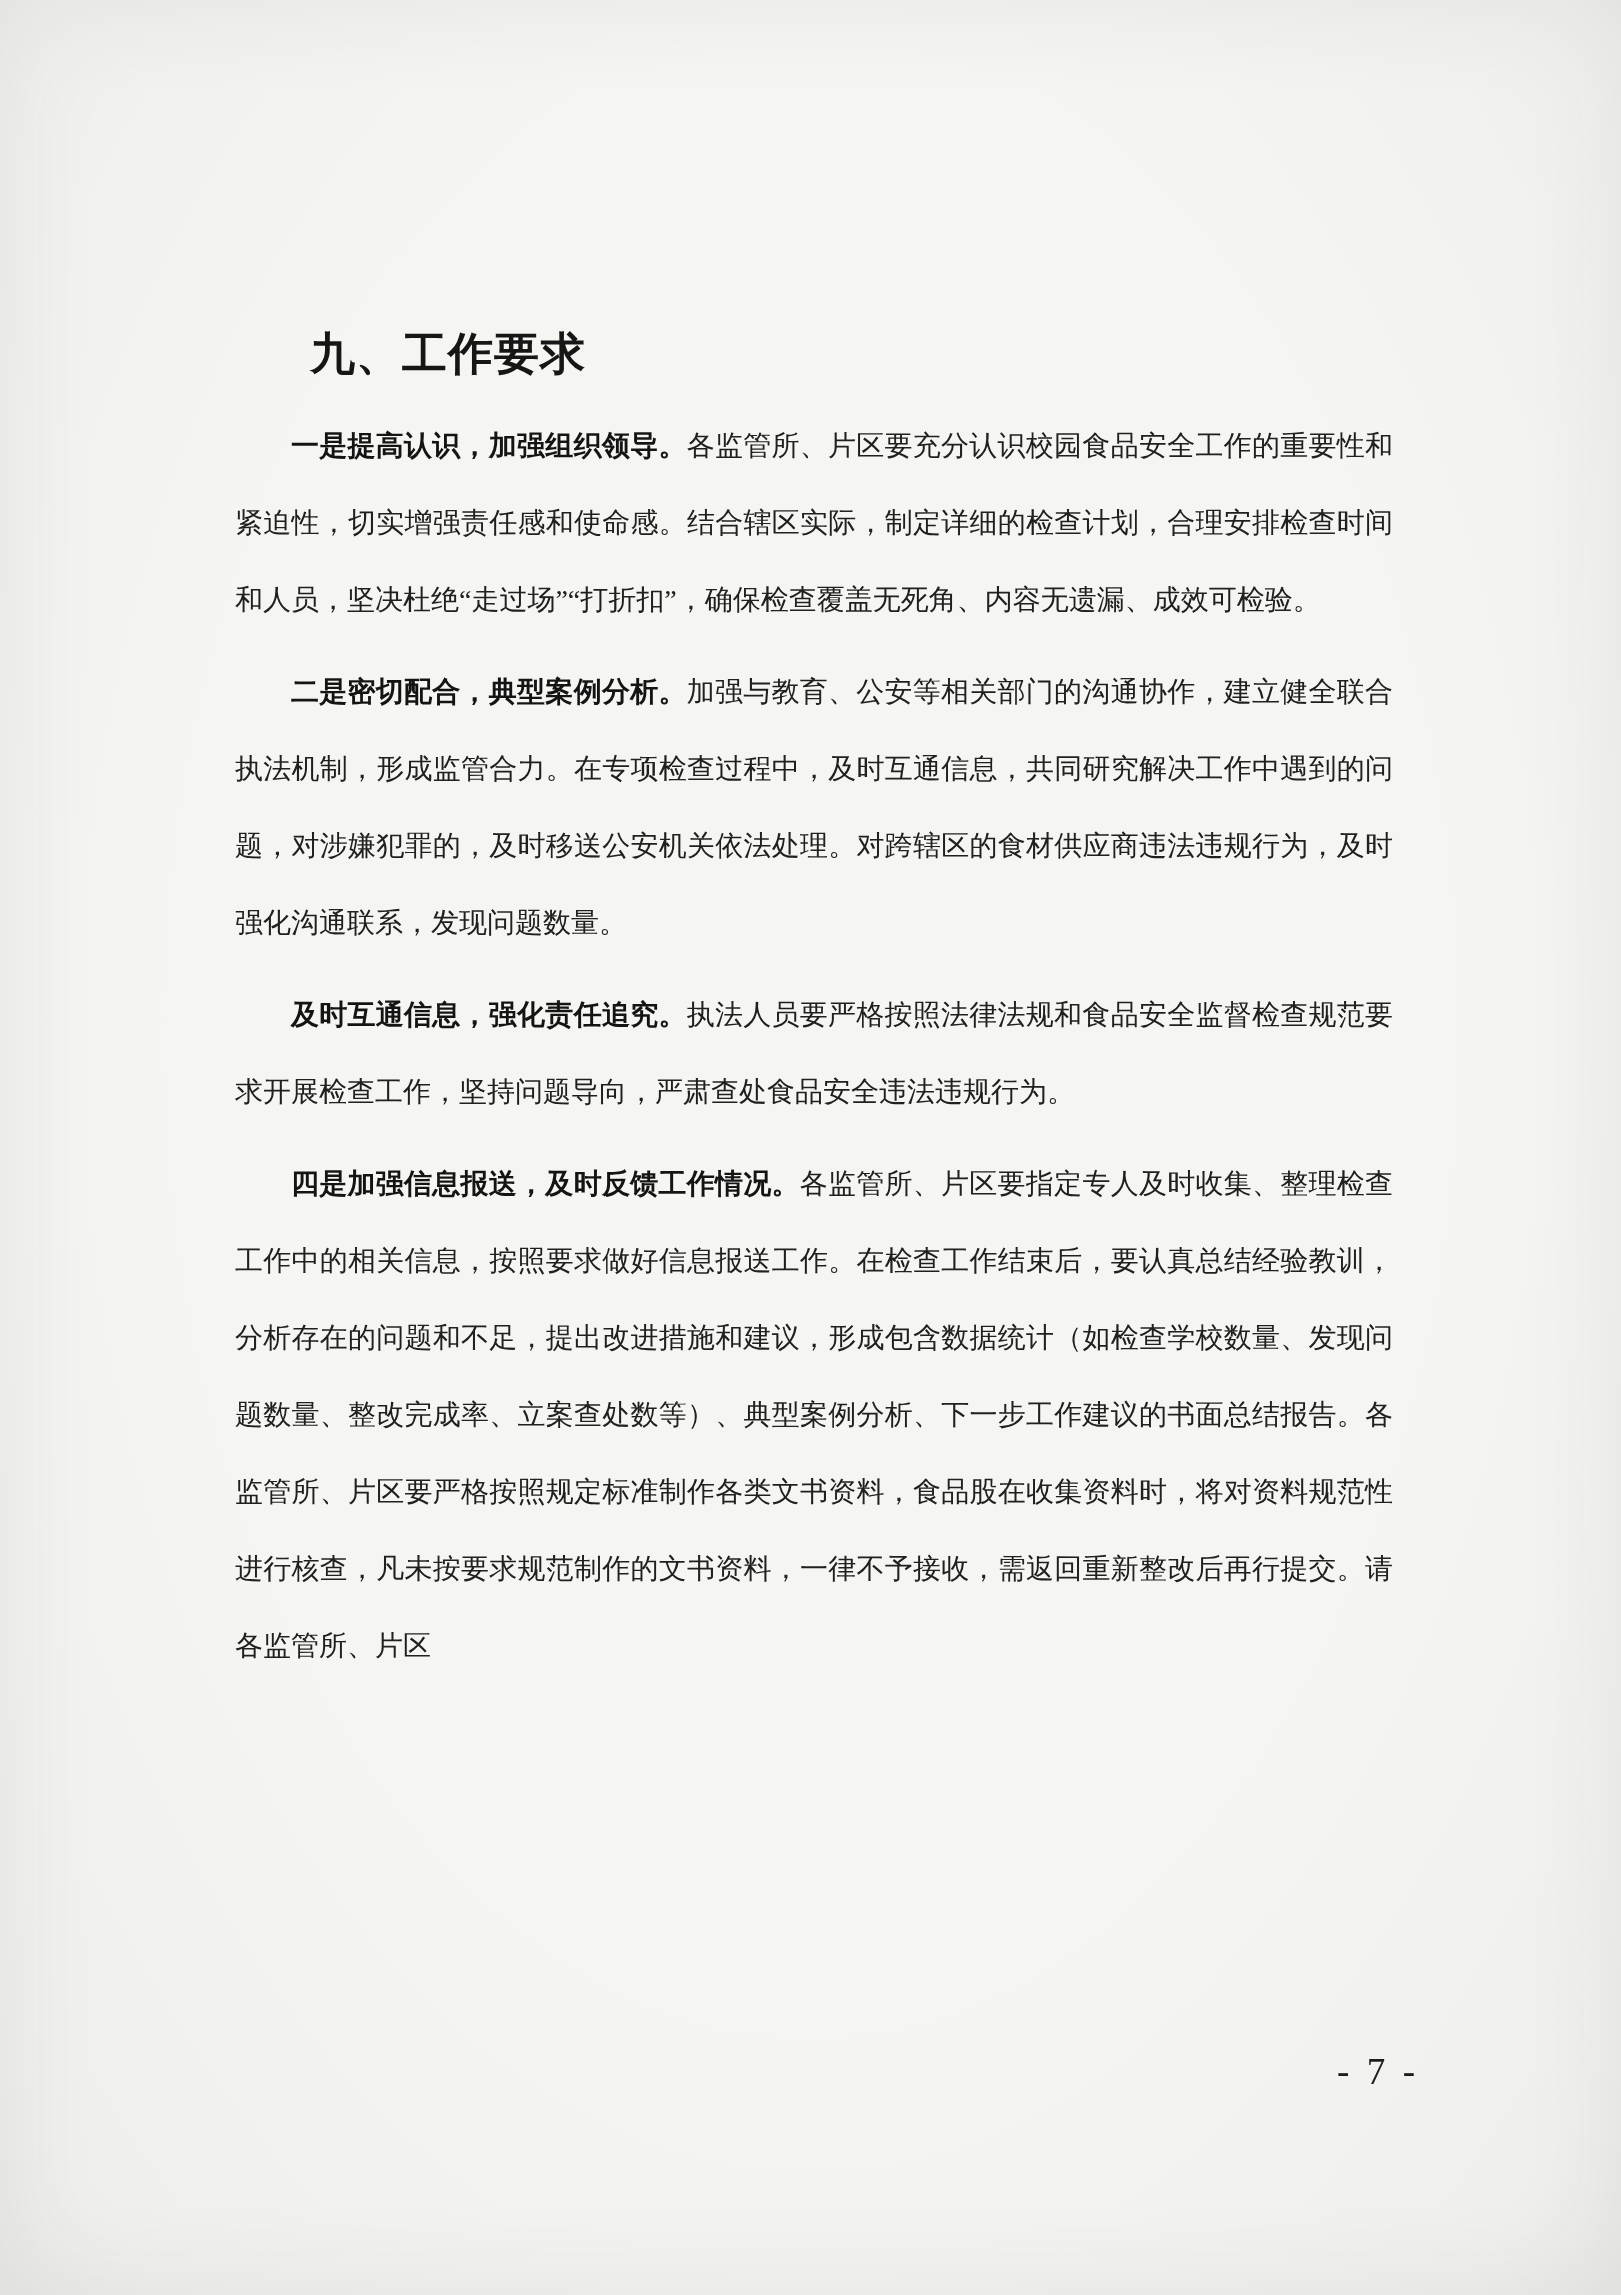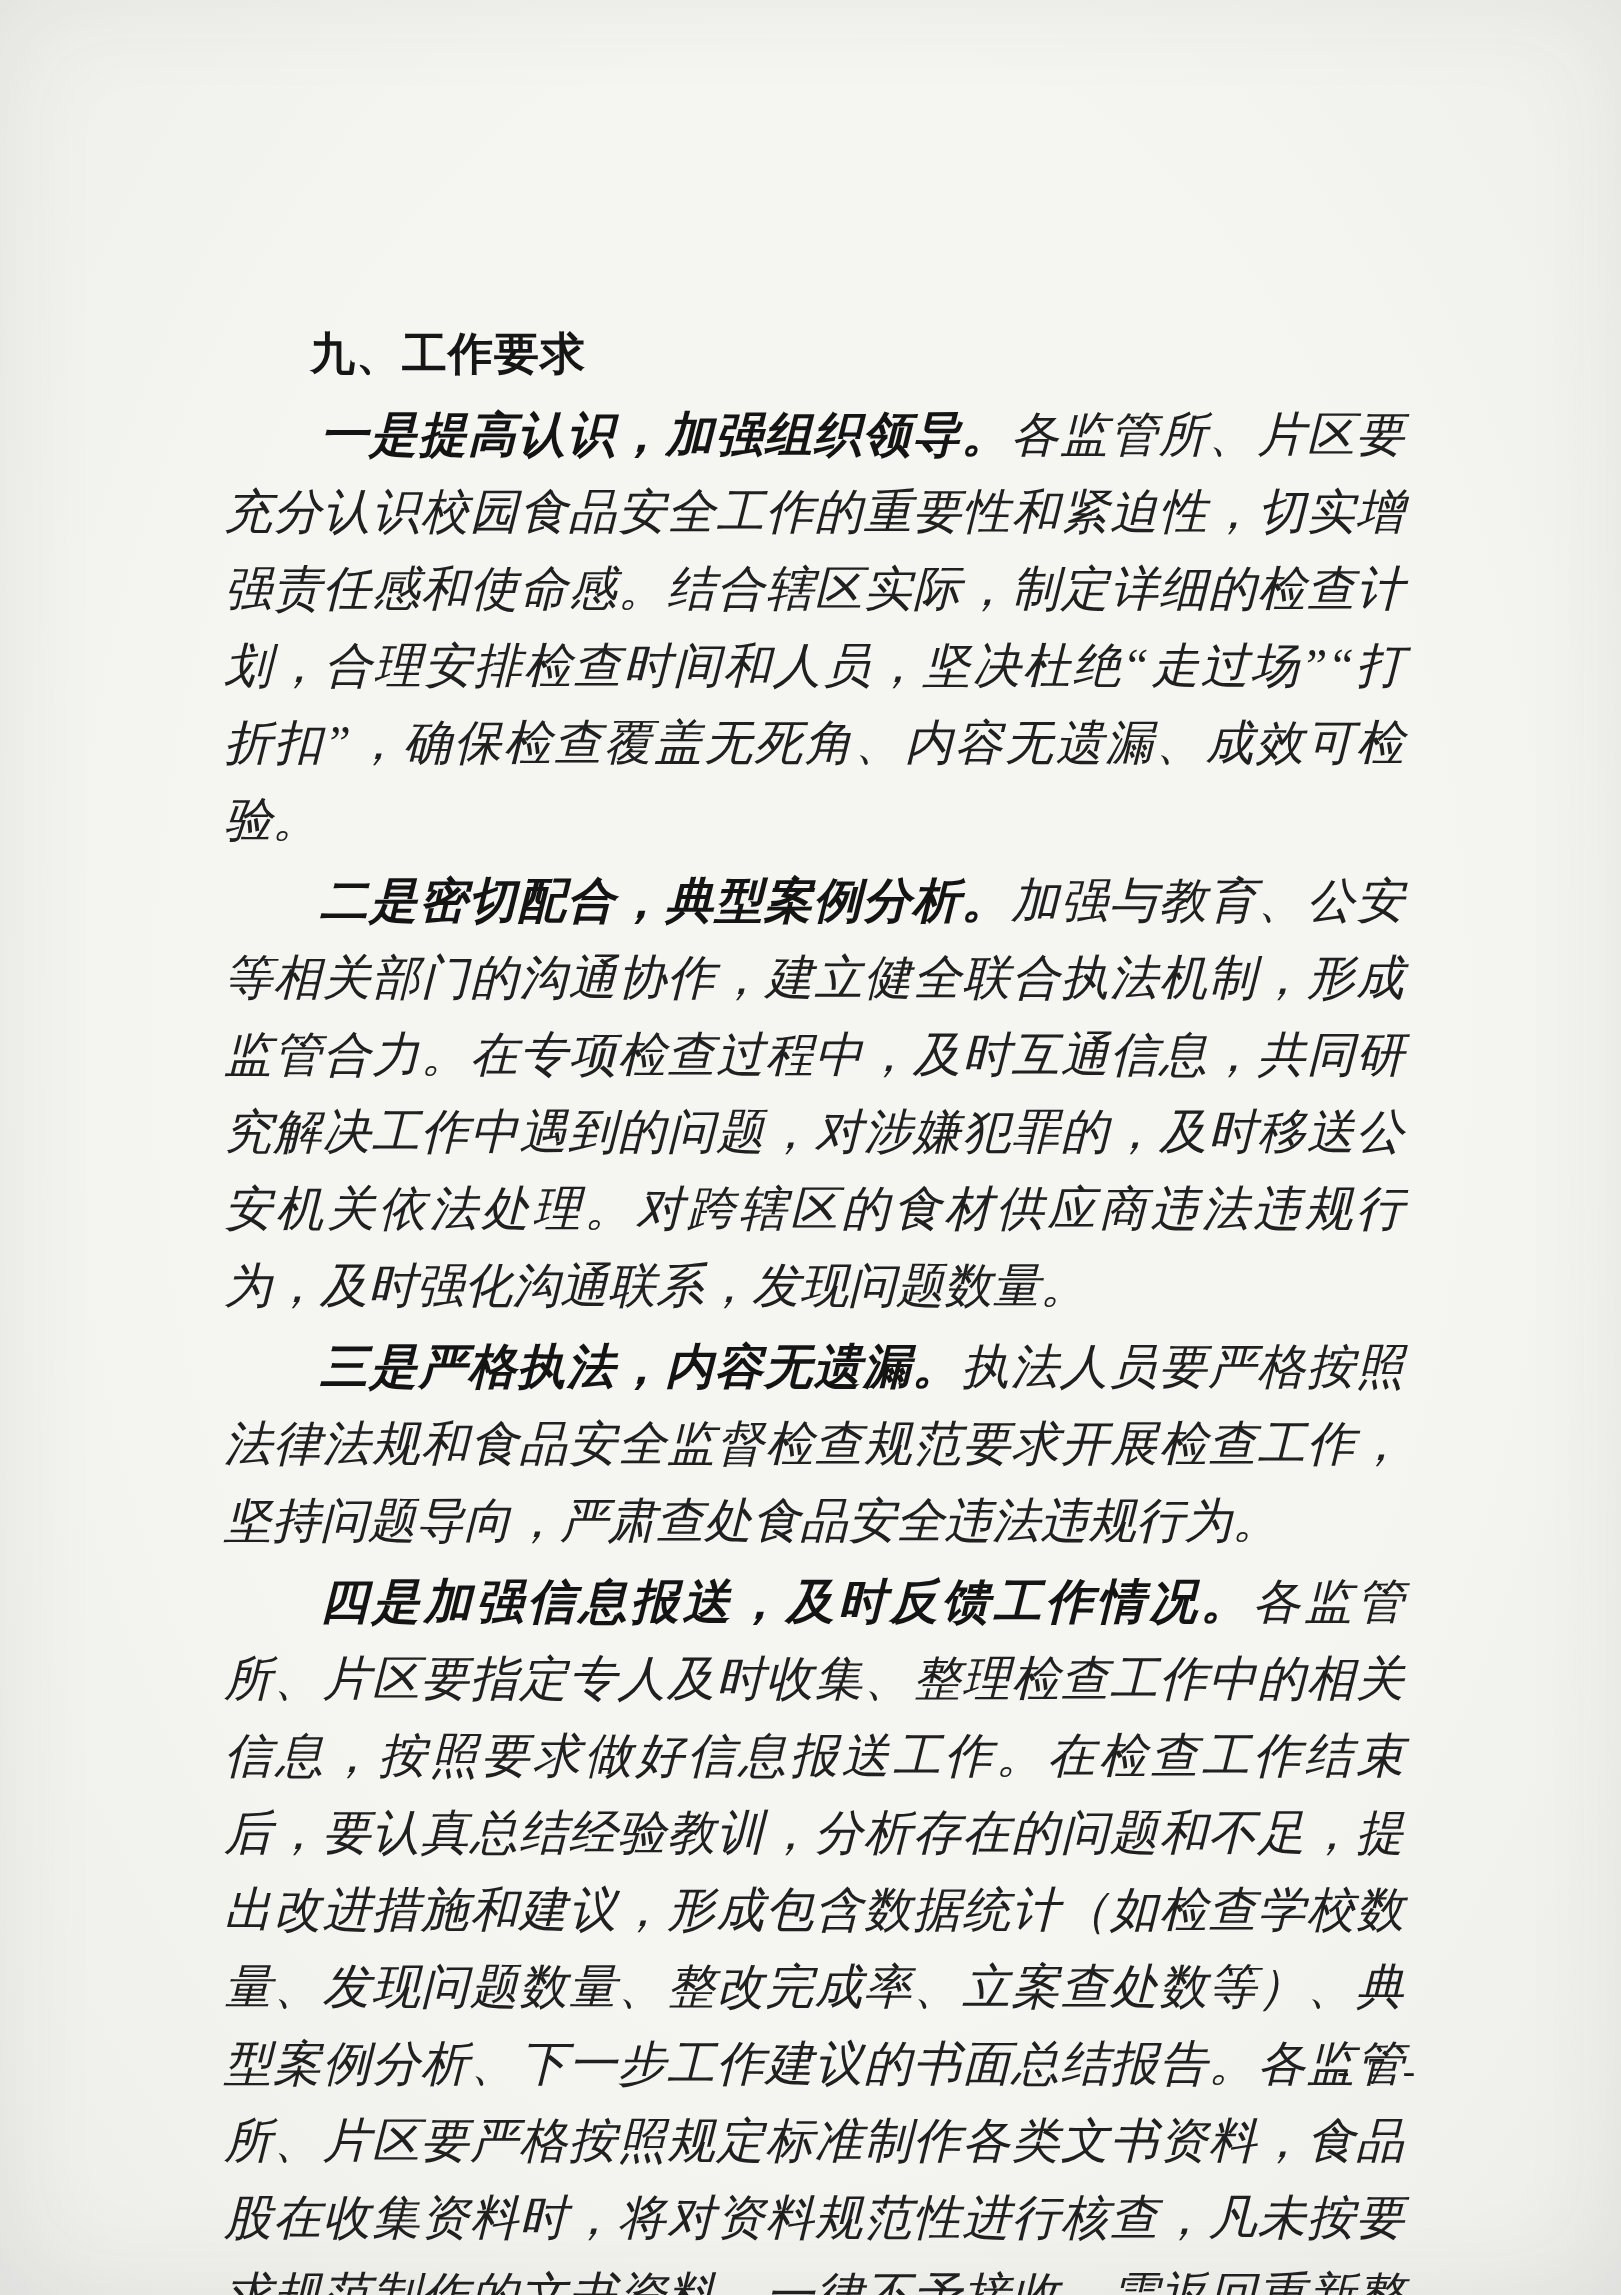--- a/index.html
+++ b/index.html
@@ -29,29 +29,28 @@
   .heading {
     margin: 0 0 0 90px;
     font-family: "Liberation Sans", "DejaVu Sans", sans-serif;
     font-weight: bold;
     font-size: 45px;
     line-height: 77px;
     letter-spacing: 1px;
     color: #161616;
   }
   .para {
-    margin: 4px;
-    font-size: 48px;
+    margin: 15px;
+    font-size: 28px;
     line-height: 77px;
     text-indent: 2em;
     text-align: justify;
     word-break: break-all;
     overflow-wrap: break-word;
     color: #202020;
-    font-style: italic;
   }
   .para .lead {
     font-weight: bold;
     color: #141414;
   }
   .page-number {
     position: absolute;
     left: 1337px;
     top: 2051px;
     font-size: 37px;
@@ -66,21 +65,21 @@
 
 <div class="page">
   <div class="content">
 
     <h1 class="heading">九、工作要求</h1>
 
     <p class="para"><span class="lead">一是提高认识，加强组织领导。</span><span>各监管所、片区要充分认识校园食品安全工作的重要性和紧迫性，切实增强责任感和使命感。结合辖区实际，制定详细的检查计划，合理安排检查时间和人员，坚决杜绝“走过场”“打折扣”，确保检查覆盖无死角、内容无遗漏、成效可检验。</span></p>
 
     <p class="para"><span class="lead">二是密切配合，典型案例分析。</span><span>加强与教育、公安等相关部门的沟通协作，建立健全联合执法机制，形成监管合力。在专项检查过程中，及时互通信息，共同研究解决工作中遇到的问题，对涉嫌犯罪的，及时移送公安机关依法处理。对跨辖区的食材供应商违法违规行为，及时强化沟通联系，发现问题数量。</span></p>
 
-    <p class="para"><span class="lead">三是严格执法，内容无遗漏。</span><span>执法人员要严格按照法律法规和食品安全监督检查规范要求开展检查工作，坚持问题导向，严肃查处食品安全违法违规行为。</span></p>
+    <p class="para"><span class="lead">及时互通信息，强化责任追究。</span><span>执法人员要严格按照法律法规和食品安全监督检查规范要求开展检查工作，坚持问题导向，严肃查处食品安全违法违规行为。</span></p>
 
     <p class="para"><span class="lead">四是加强信息报送，及时反馈工作情况。</span><span>各监管所、片区要指定专人及时收集、整理检查工作中的相关信息，按照要求做好信息报送工作。在检查工作结束后，要认真总结经验教训，分析存在的问题和不足，提出改进措施和建议，形成包含数据统计（如检查学校数量、发现问题数量、整改完成率、立案查处数等）、典型案例分析、下一步工作建议的书面总结报告。各监管所、片区要严格按照规定标准制作各类文书资料，食品股在收集资料时，将对资料规范性进行核查，凡未按要求规范制作的文书资料，一律不予接收，需返回重新整改后再行提交。请各监管所、片区</span></p>
 
   </div>
 
   <div class="page-number">- 7 -</div>
 </div>
 
 
 </body></html>

